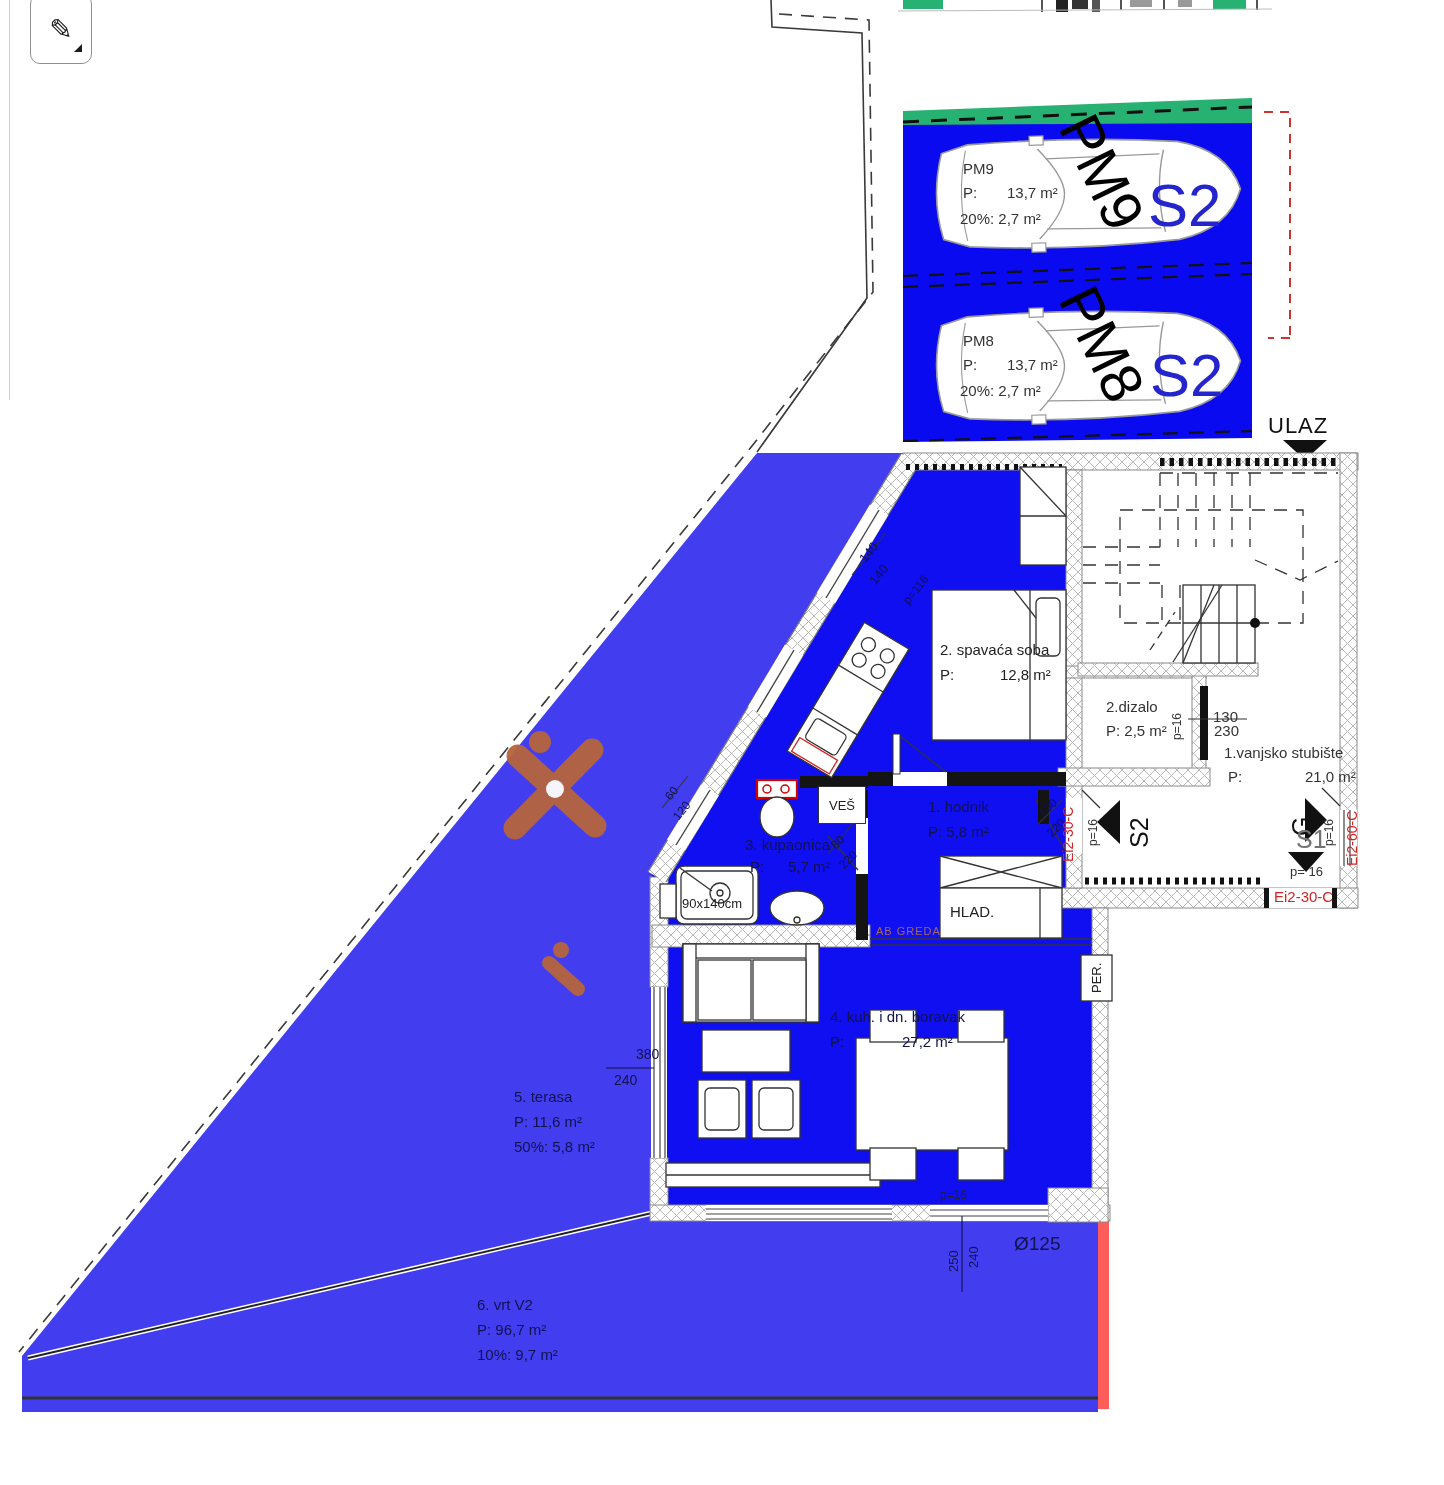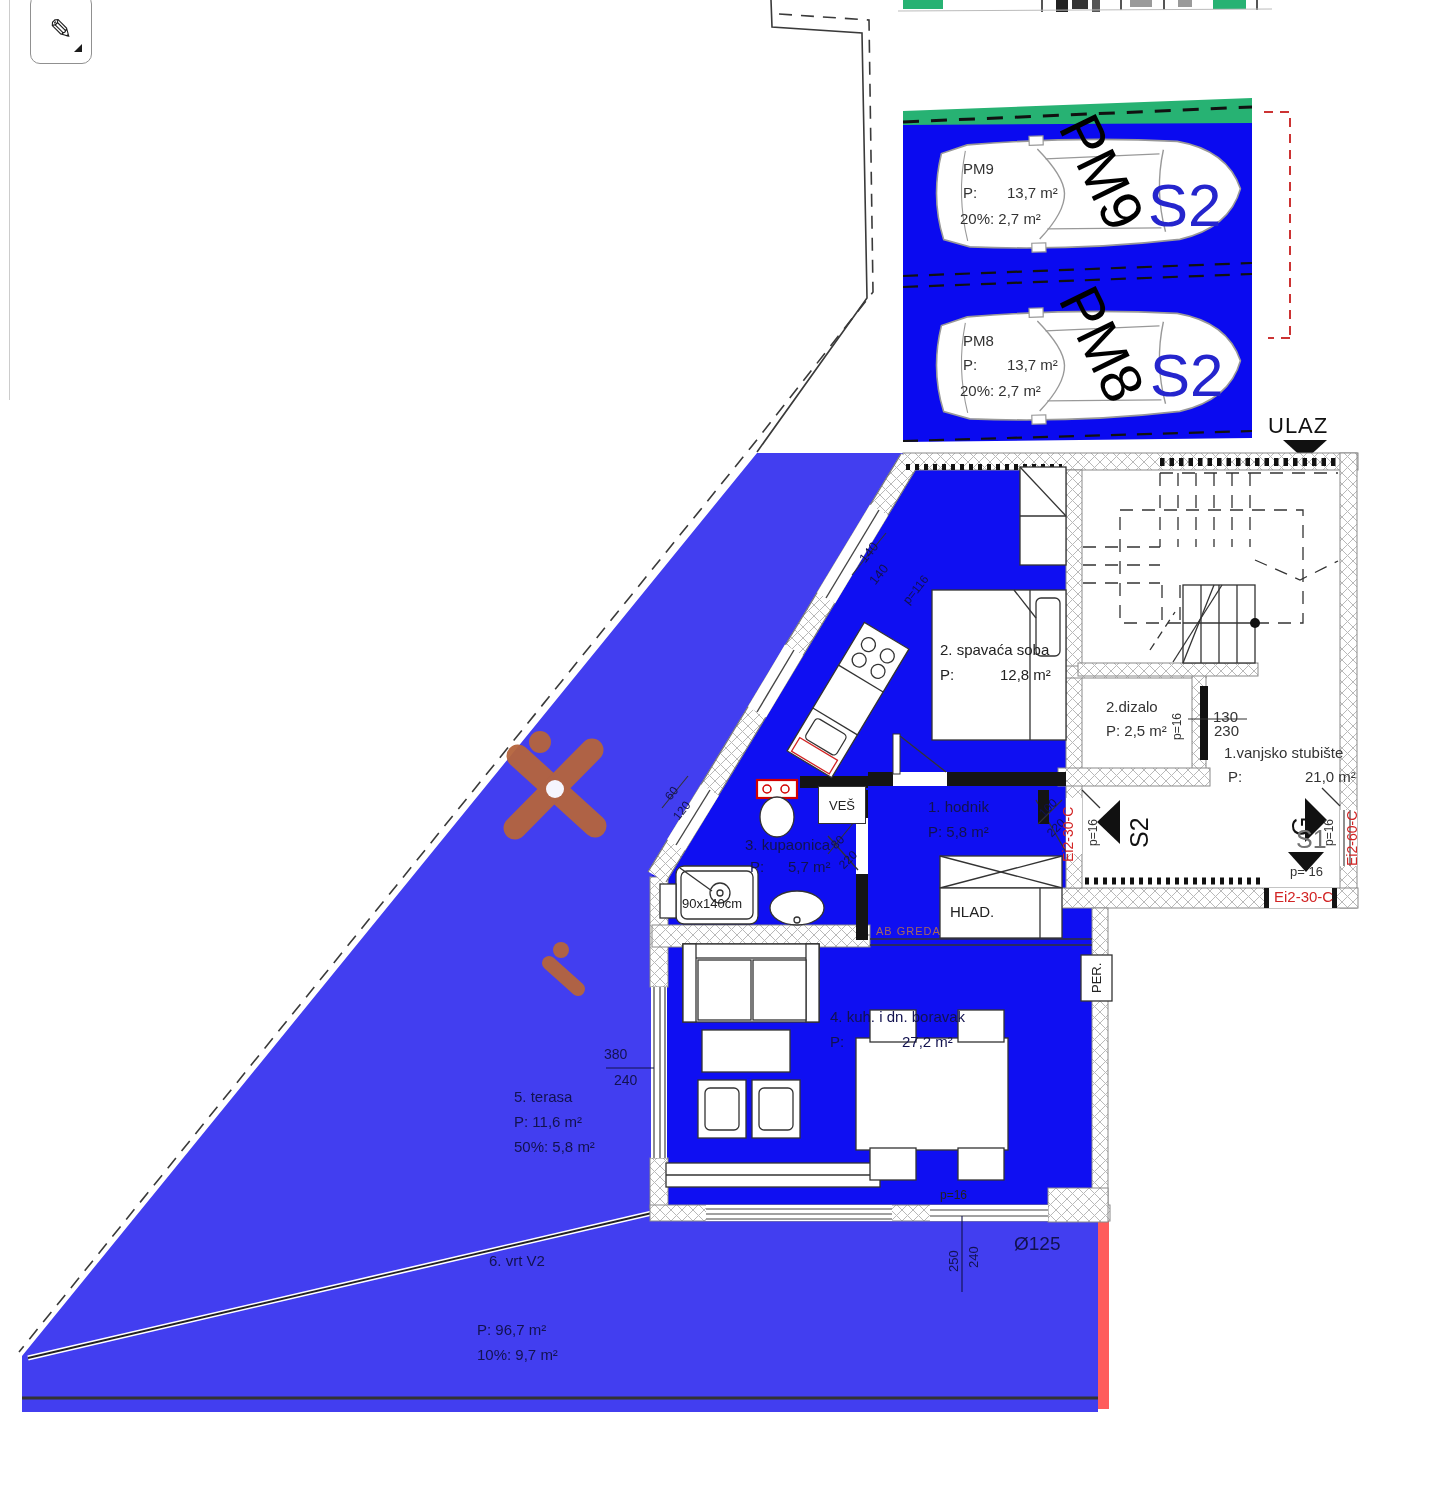--- a/index.html
+++ b/index.html
@@ -365,21 +365,21 @@
   <div class="t navy" style="left:788px;top:858px;">5,7 m²</div>
 
   <div class="t navy" style="left:830px;top:1008px;">4. kuh. i dn. boravak</div>
   <div class="t navy" style="left:830px;top:1033px;">P:</div>
   <div class="t navy" style="left:902px;top:1033px;">27,2 m²</div>
 
   <div class="t navy" style="left:514px;top:1088px;">5. terasa</div>
   <div class="t navy" style="left:514px;top:1113px;">P:    11,6 m²</div>
   <div class="t navy" style="left:514px;top:1138px;">50%: 5,8 m²</div>
 
-  <div class="t navy" style="left:477px;top:1252px;margin-left:12px;">6. vrt V2</div>
+  <div class="t navy" style="left:477px;top:1296px;">6. vrt V2</div>
   <div class="t navy" style="left:477px;top:1321px;">P:    96,7 m²</div>
   <div class="t navy" style="left:477px;top:1346px;">10%: 9,7 m²</div>
 
   <div class="boxlabel" style="left:818px;top:786px;width:46px;height:36px;font-size:13px;">
       <span>VEŠ</span>
     </div>
   <div class="t" style="left:950px;top:903px;color:#222;">HLAD.</div>
   <div class="t v" style="left:1089px;top:993px;font-size:13px;color:#222;">PER.</div>
   <div class="t" style="left:682px;top:896px;font-size:13px;color:#222;">90x140cm</div>
   <div class="t" style="left:876px;top:925px;font-size:11px;color:#a66a5a;letter-spacing:1px;">AB GREDA</div>
@@ -393,21 +393,21 @@
   <div class="t d45 navy dim12" style="left:836px;top:862px;">220</div>
   <div class="t d45 navy dim12" style="left:1036px;top:810px;">100</div>
   <div class="t d45 navy dim12" style="left:1044px;top:830px;">220</div>
   <div class="t" style="left:1213px;top:708px;">130</div>
   <div class="t" style="left:1214px;top:722px;">230</div>
   <div class="t v dim12" style="left:1170px;top:740px;">p=16</div>
   <div class="t v dim12" style="left:1086px;top:846px;">p=16</div>
   <div class="t v dim12" style="left:1322px;top:846px;">p=16</div>
   <div class="t dim" style="left:1290px;top:864px;">p= 16</div>
   <div class="t dim12" style="left:940px;top:1188px;color:#222;">p=16</div>
-  <div class="t navy" style="left:604px;top:1046px;font-size:14px;">380</div>
+  <div class="t navy" style="left:636px;top:1046px;font-size:14px;">380</div>
   <div class="t navy" style="left:614px;top:1072px;font-size:14px;">240</div>
   <div class="t v navy dim" style="left:946px;top:1272px;">250</div>
   <div class="t v navy dim" style="left:966px;top:1268px;">240</div>
   <div class="t navy" style="left:1014px;top:1232px;font-size:19px;">Ø125</div>
 
   <div class="t v red" style="left:1060px;top:862px;font-size:14px;">Ei2-30-C</div>
   <div class="t v red" style="left:1344px;top:866px;font-size:14px;">Ei2-60-C</div>
   <div class="t red" style="left:1274px;top:888px;">Ei2-30-C</div>
 
   <div class="t v" style="left:1124px;top:848px;font-size:25px;color:#111;">S2</div>

